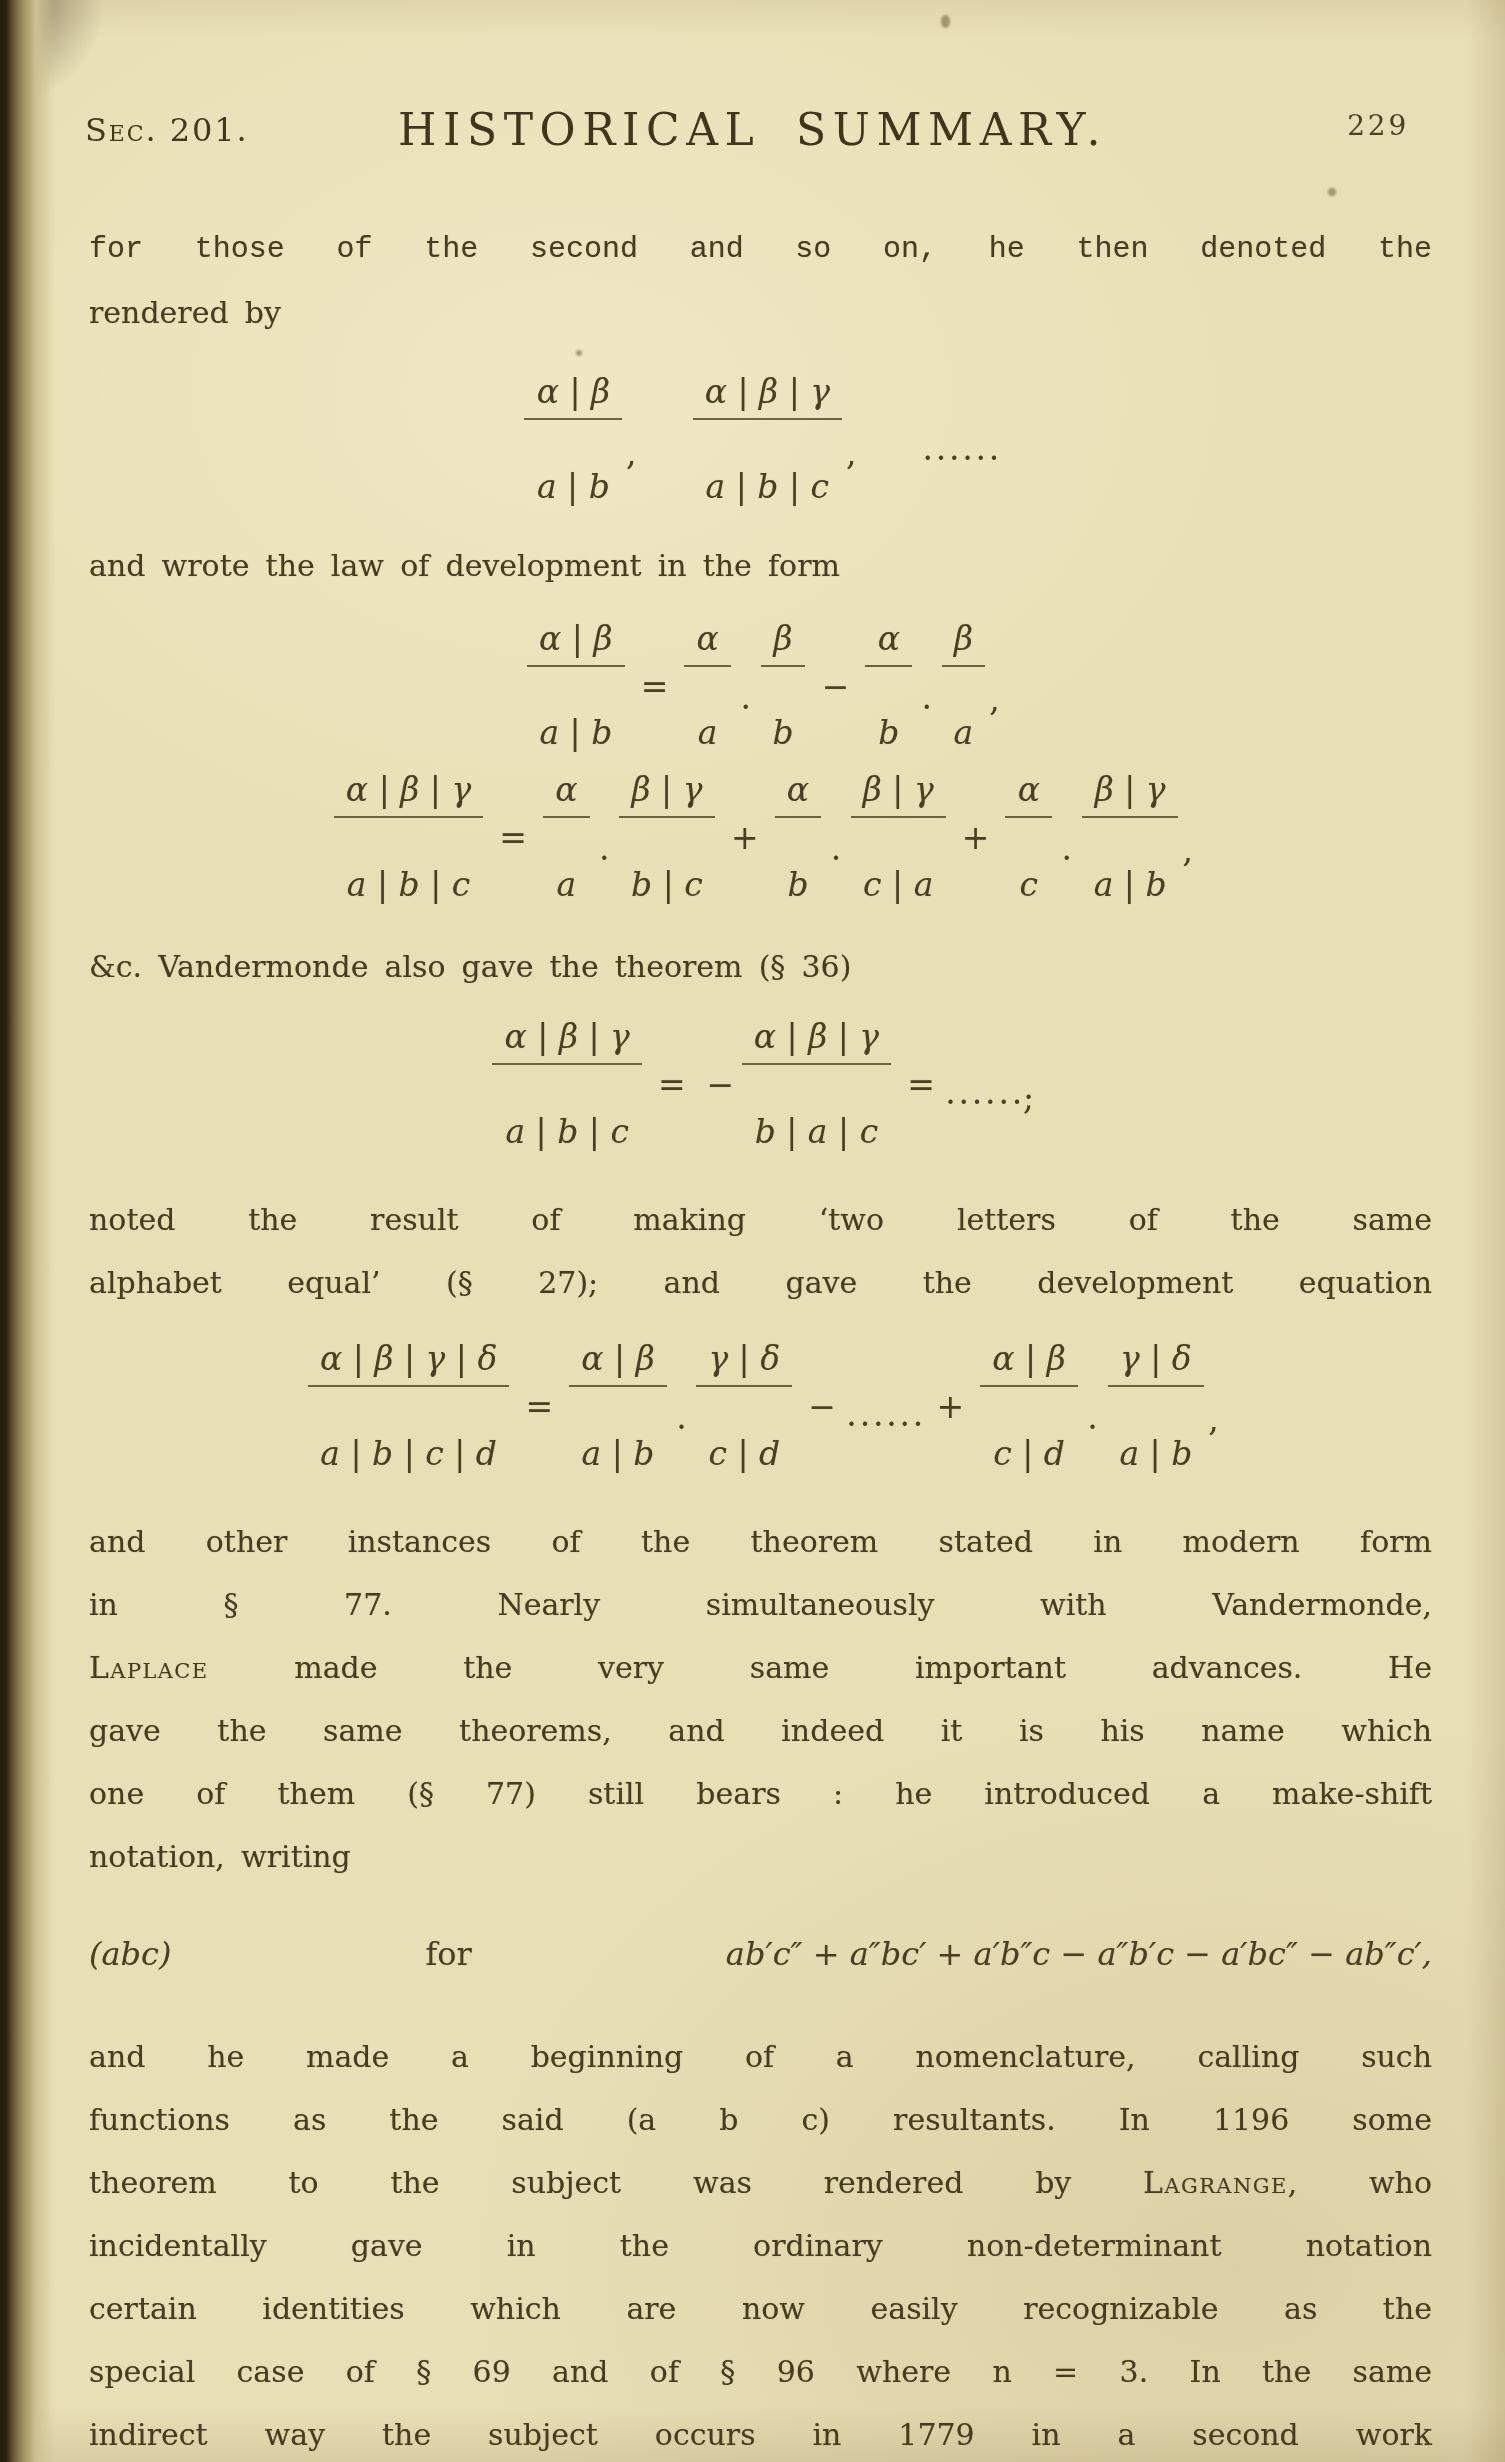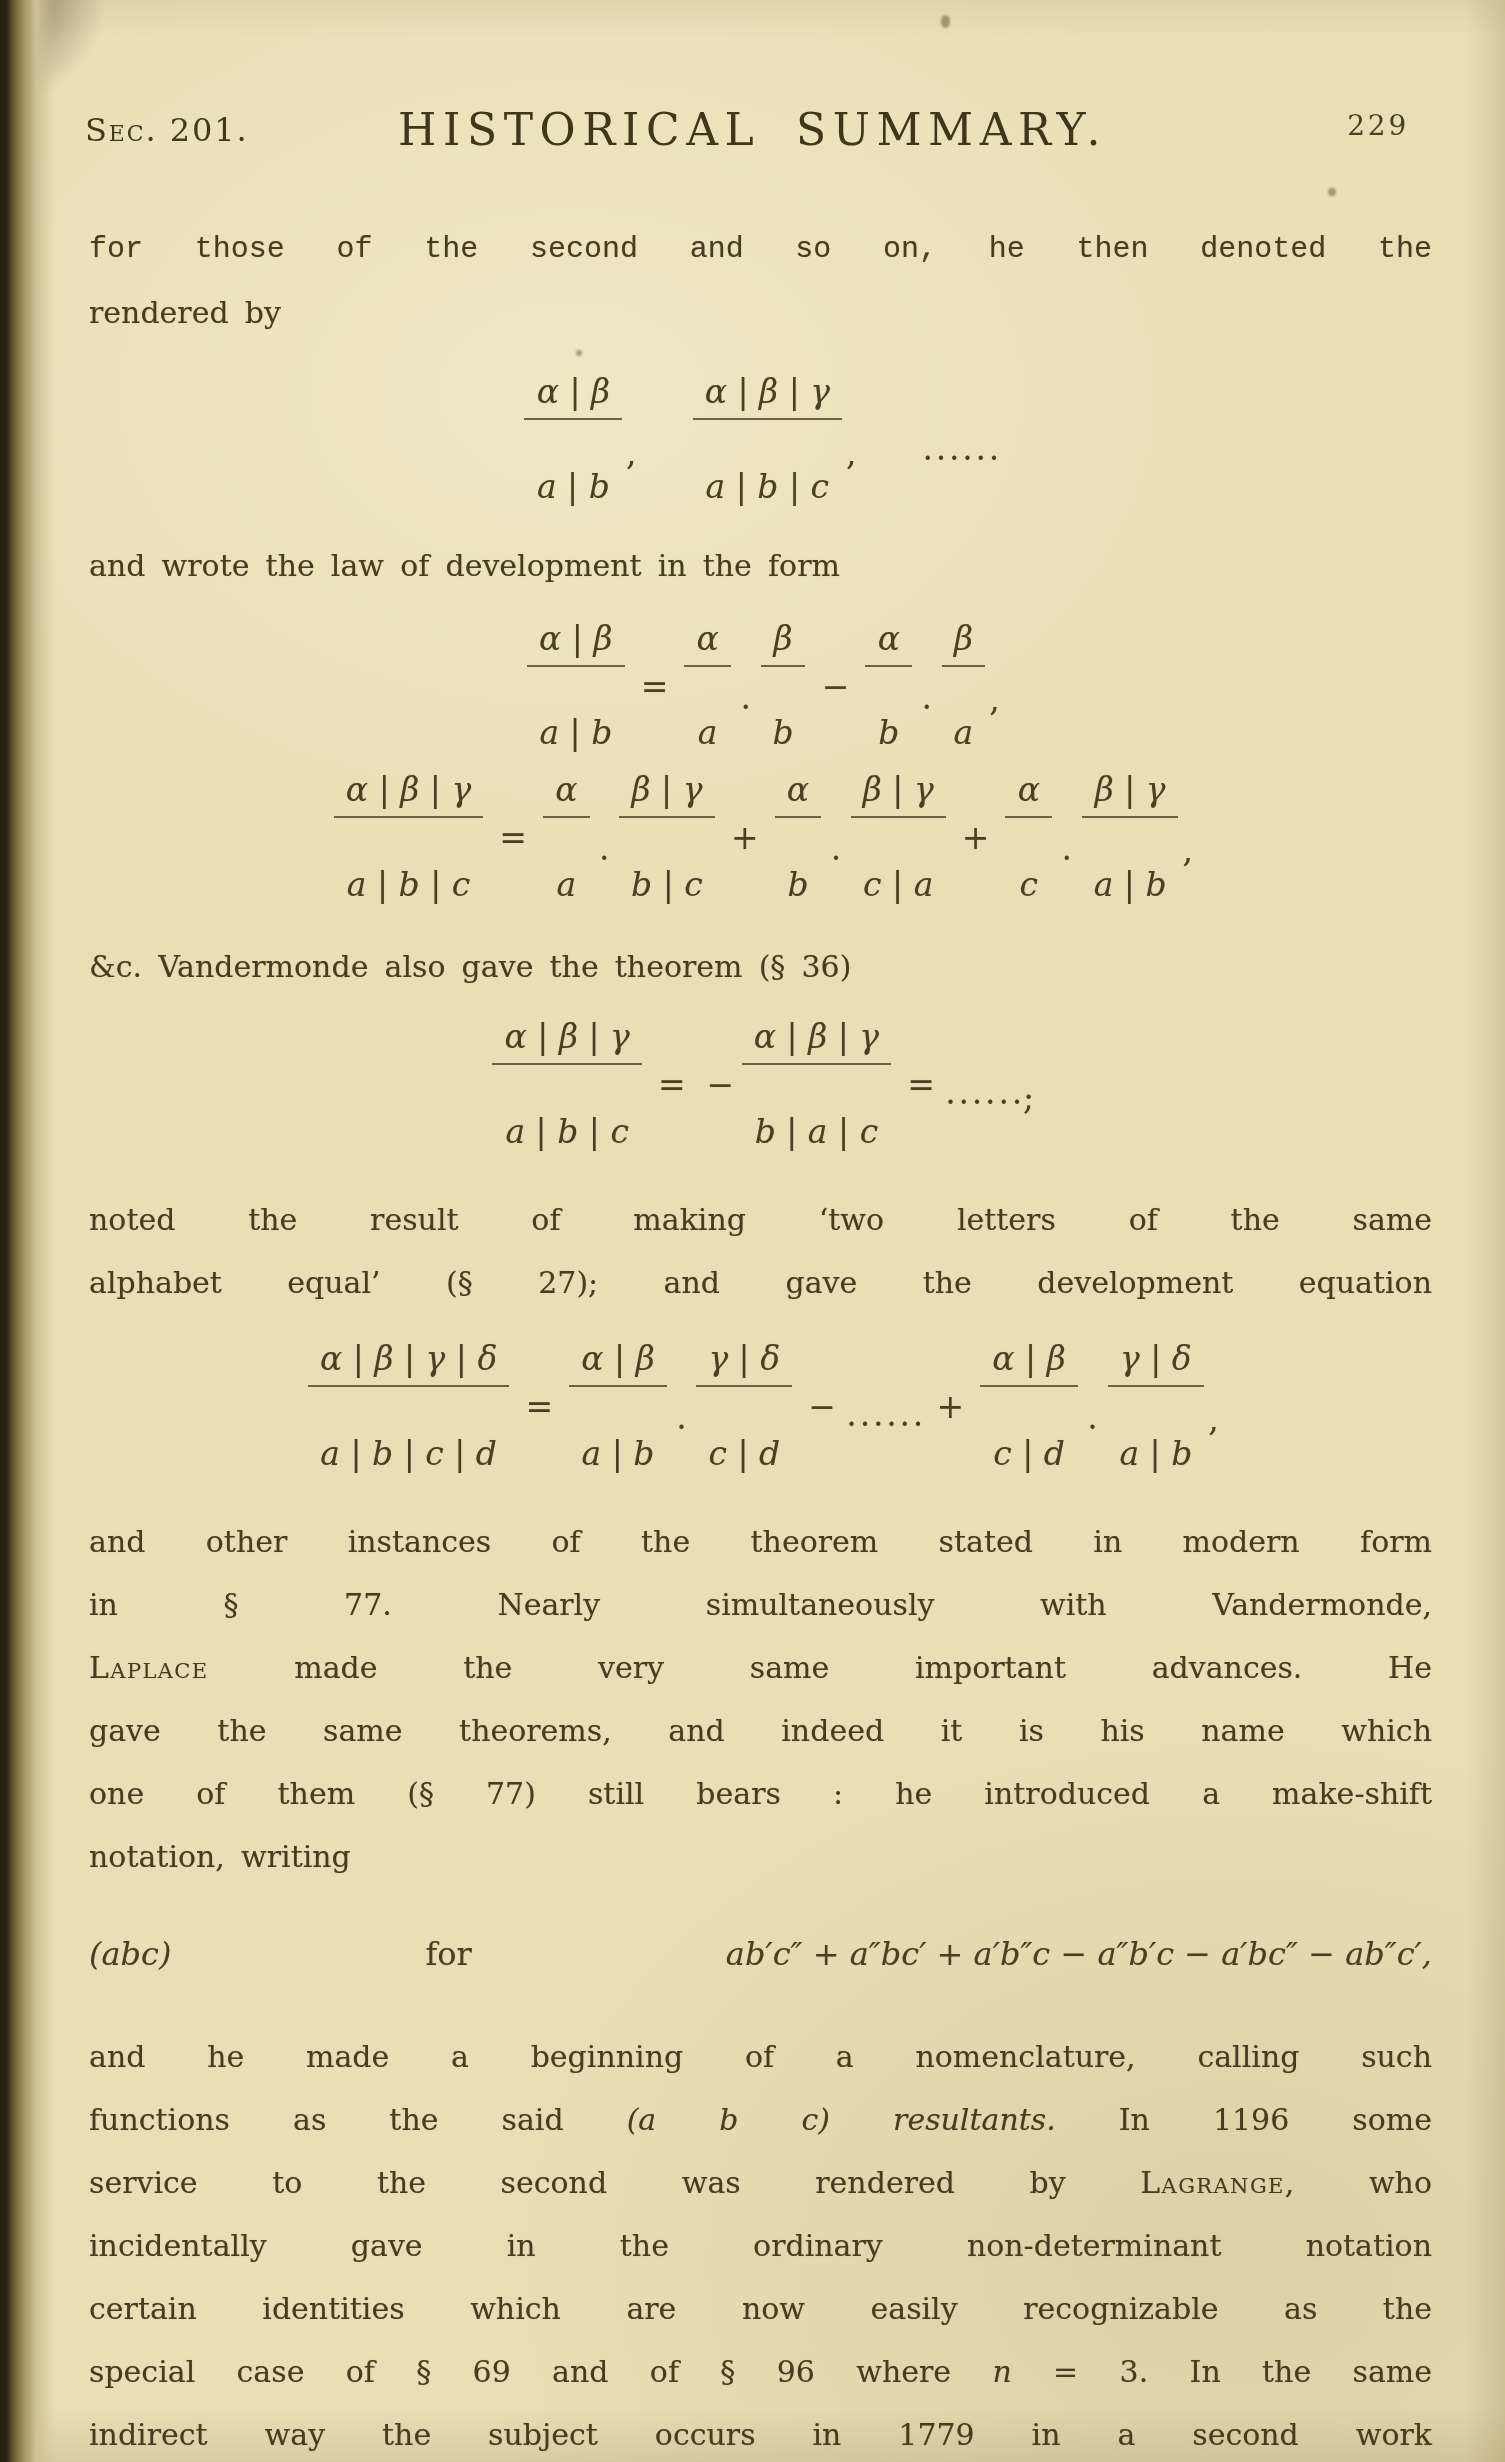--- a/index.html
+++ b/index.html
@@ -33,21 +33,21 @@
     text-shadow:0 0 0.9px rgba(70,58,28,.35);
   }
   .tline.last{text-align-last:left;}
   .p1{margin-top:62px;font-family:Liberation Mono, monospace;}
   .p2{margin-top:22.6px;}
   .p3{margin-top:26px;}
   .p4{margin-top:32px;}
   .p5{margin-top:32px;}
   .p6{margin-top:41px;}
   .sc{font-variant-caps:small-caps;letter-spacing:1.4px;}
-  .it{font-style:italic;}
+  .it{}
   .display{
     display:flex;align-items:center;justify-content:center;
     font-size:33px;color:#4a3f22;
     text-shadow:0 0 0.9px rgba(70,58,28,.3);
   }
   .eq1{margin-top:24.5px;height:143px;}
   .eq2{margin-top:19px;height:141px;}
   .eq3{margin-top:9.4px;height:143px;}
   .eq4{margin-top:15px;height:143px;}
   .eq5{margin-top:21px;height:143px;}
@@ -225,21 +225,21 @@
     <div class="tline last">notation, writing</div>
 
     <div class="display eq6">
       <span class="math">(abc)</span>
       <span style="white-space:pre;"> for </span>
       <span class="math">ab′c″ + a″bc′ + a′b″c − a″b′c − a′bc″ − ab″c′,</span>
     </div>
 
     <div class="tline p6">and he made a beginning of a nomenclature, calling such</div>
     <div class="tline"><span>functions as the said </span><span class="it">(a b c) resultants.</span><span>  In 1196 some</span></div>
-    <div class="tline"><span>service to the second was rendered by </span><span class="sc">Lagrange</span><span>, who</span></div>
+    <div class="tline"><span>theorem to the subject was rendered by </span><span class="sc">Lagrange</span><span>, who</span></div>
     <div class="tline">incidentally gave in the ordinary non-determinant notation</div>
     <div class="tline">certain identities which are now easily recognizable as the</div>
     <div class="tline"><span>special case of § 69 and of § 96 where </span><span class="it">n</span><span> = 3.  In the same</span></div>
     <div class="tline">indirect way the subject occurs in 1779 in a second work</div>
 
   </div>
 </div>
 
 
 </body></html>

